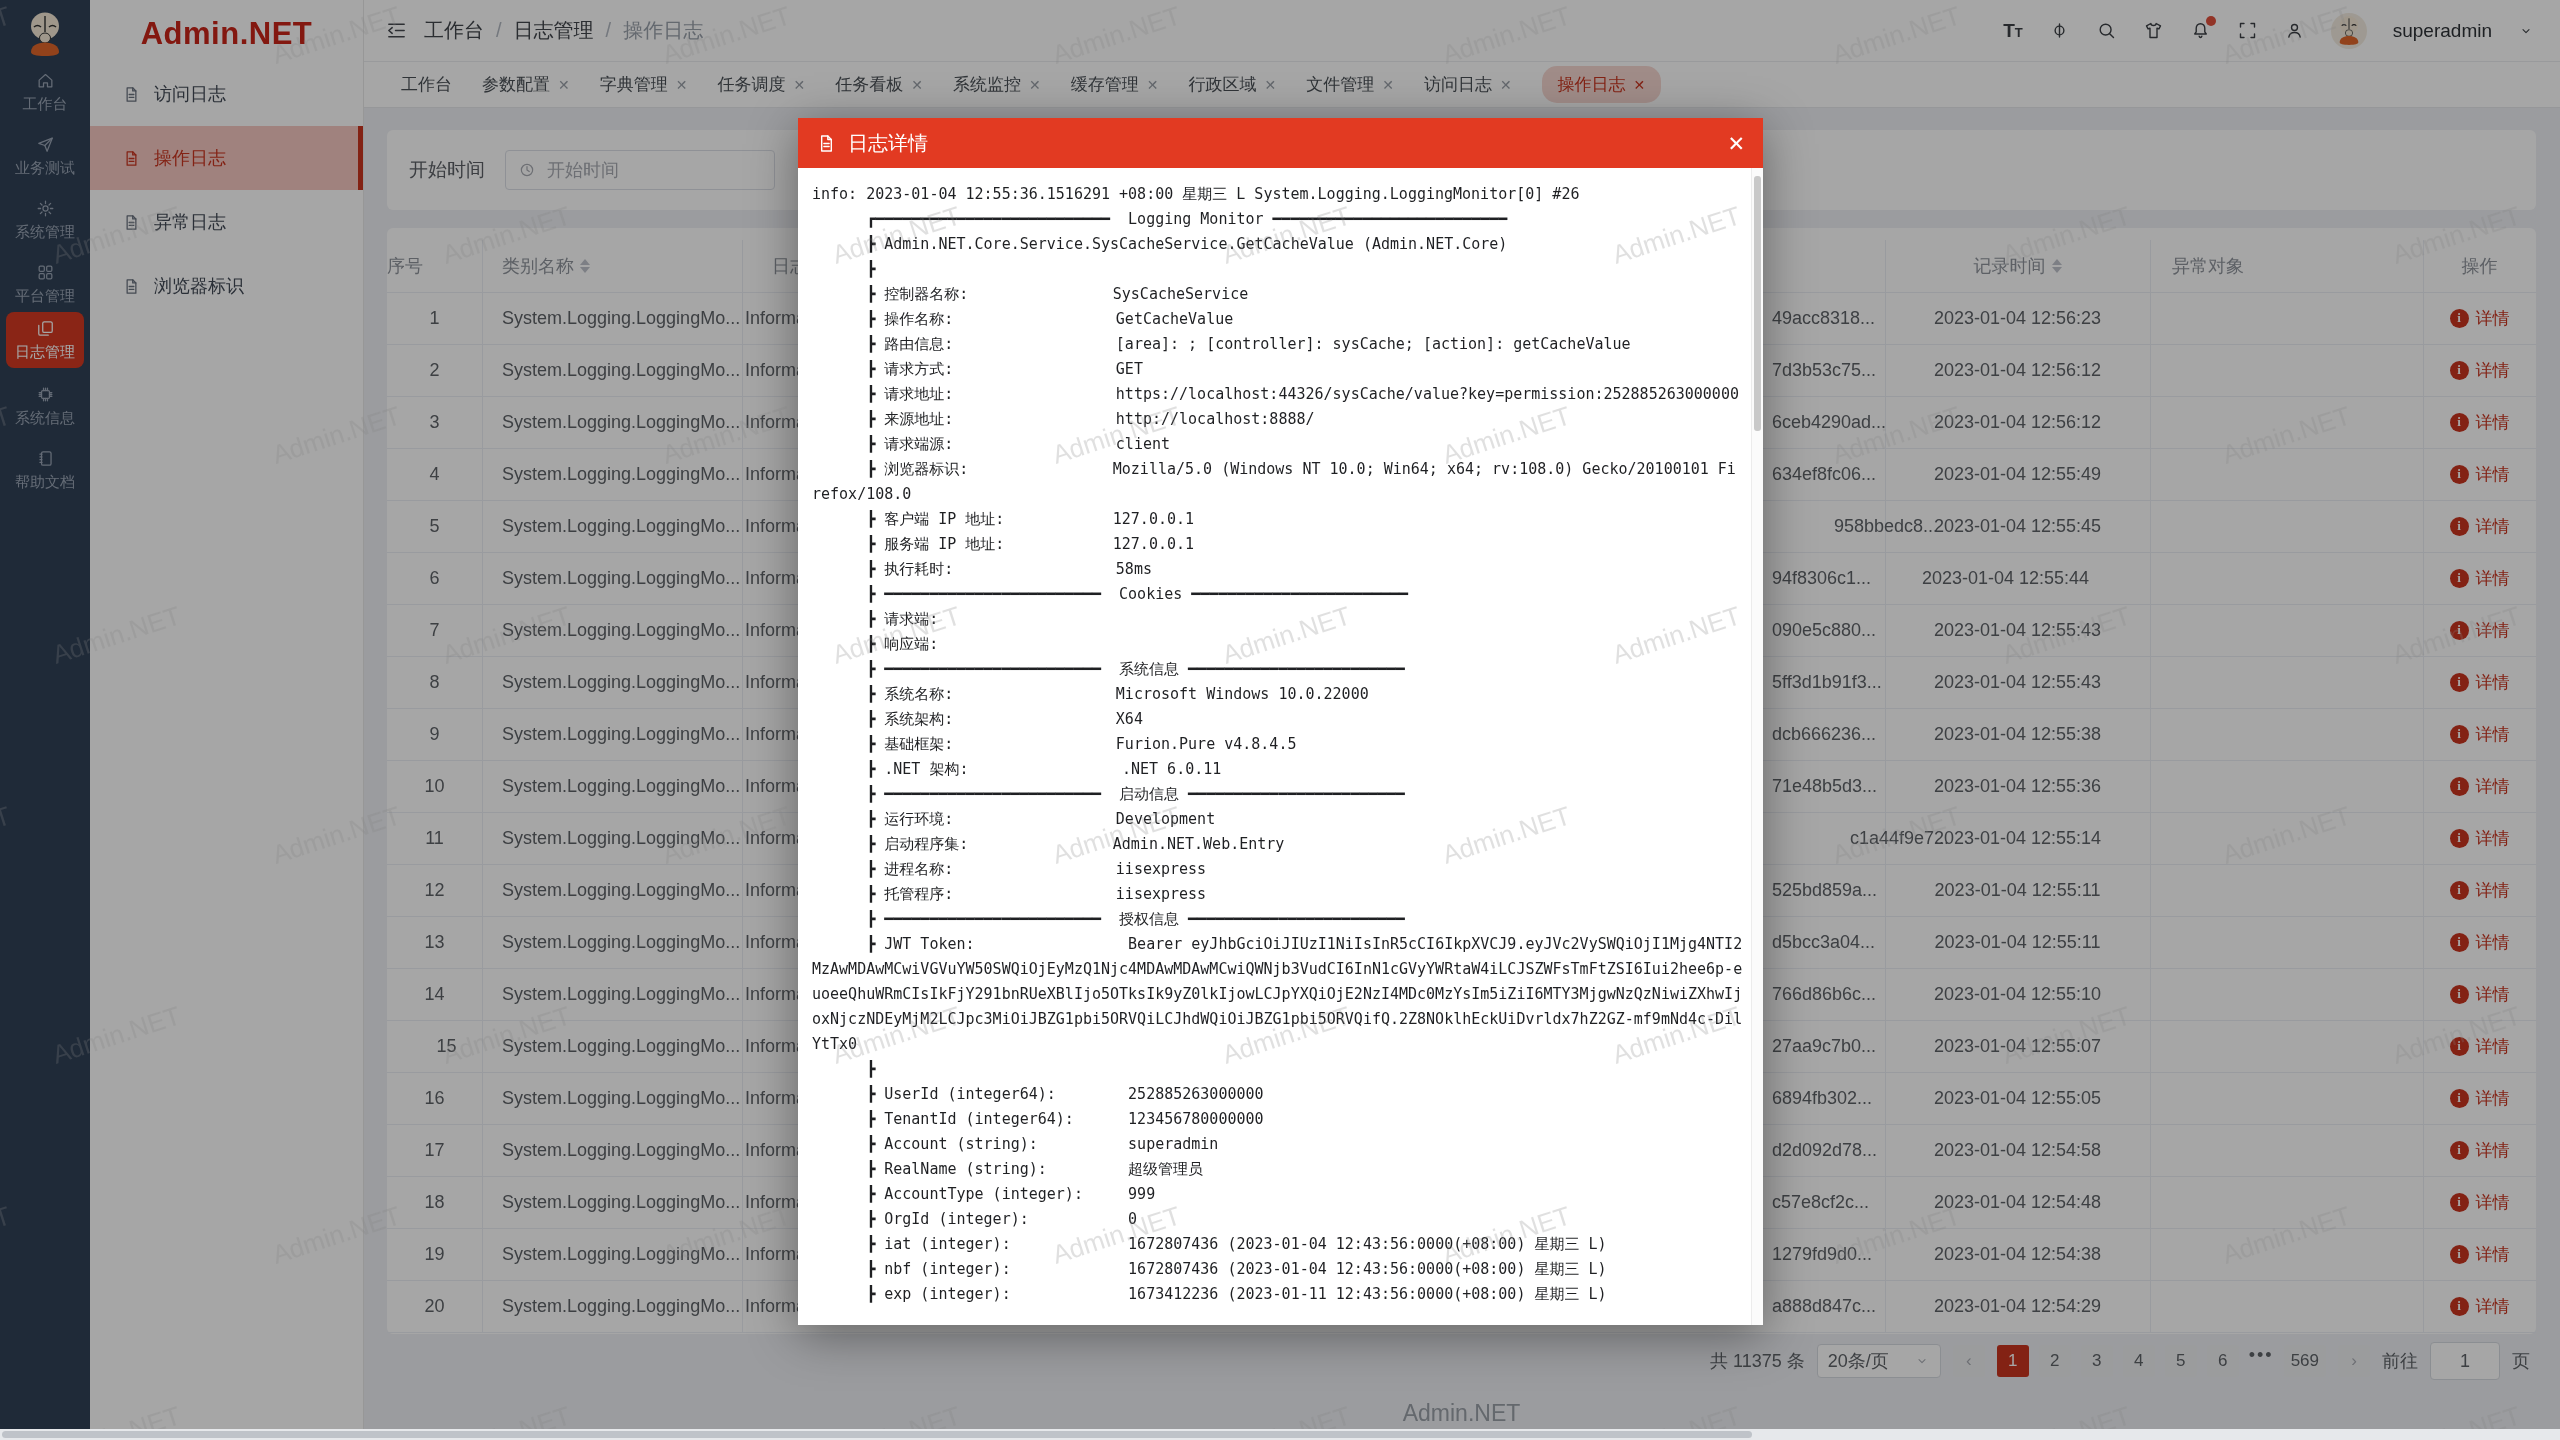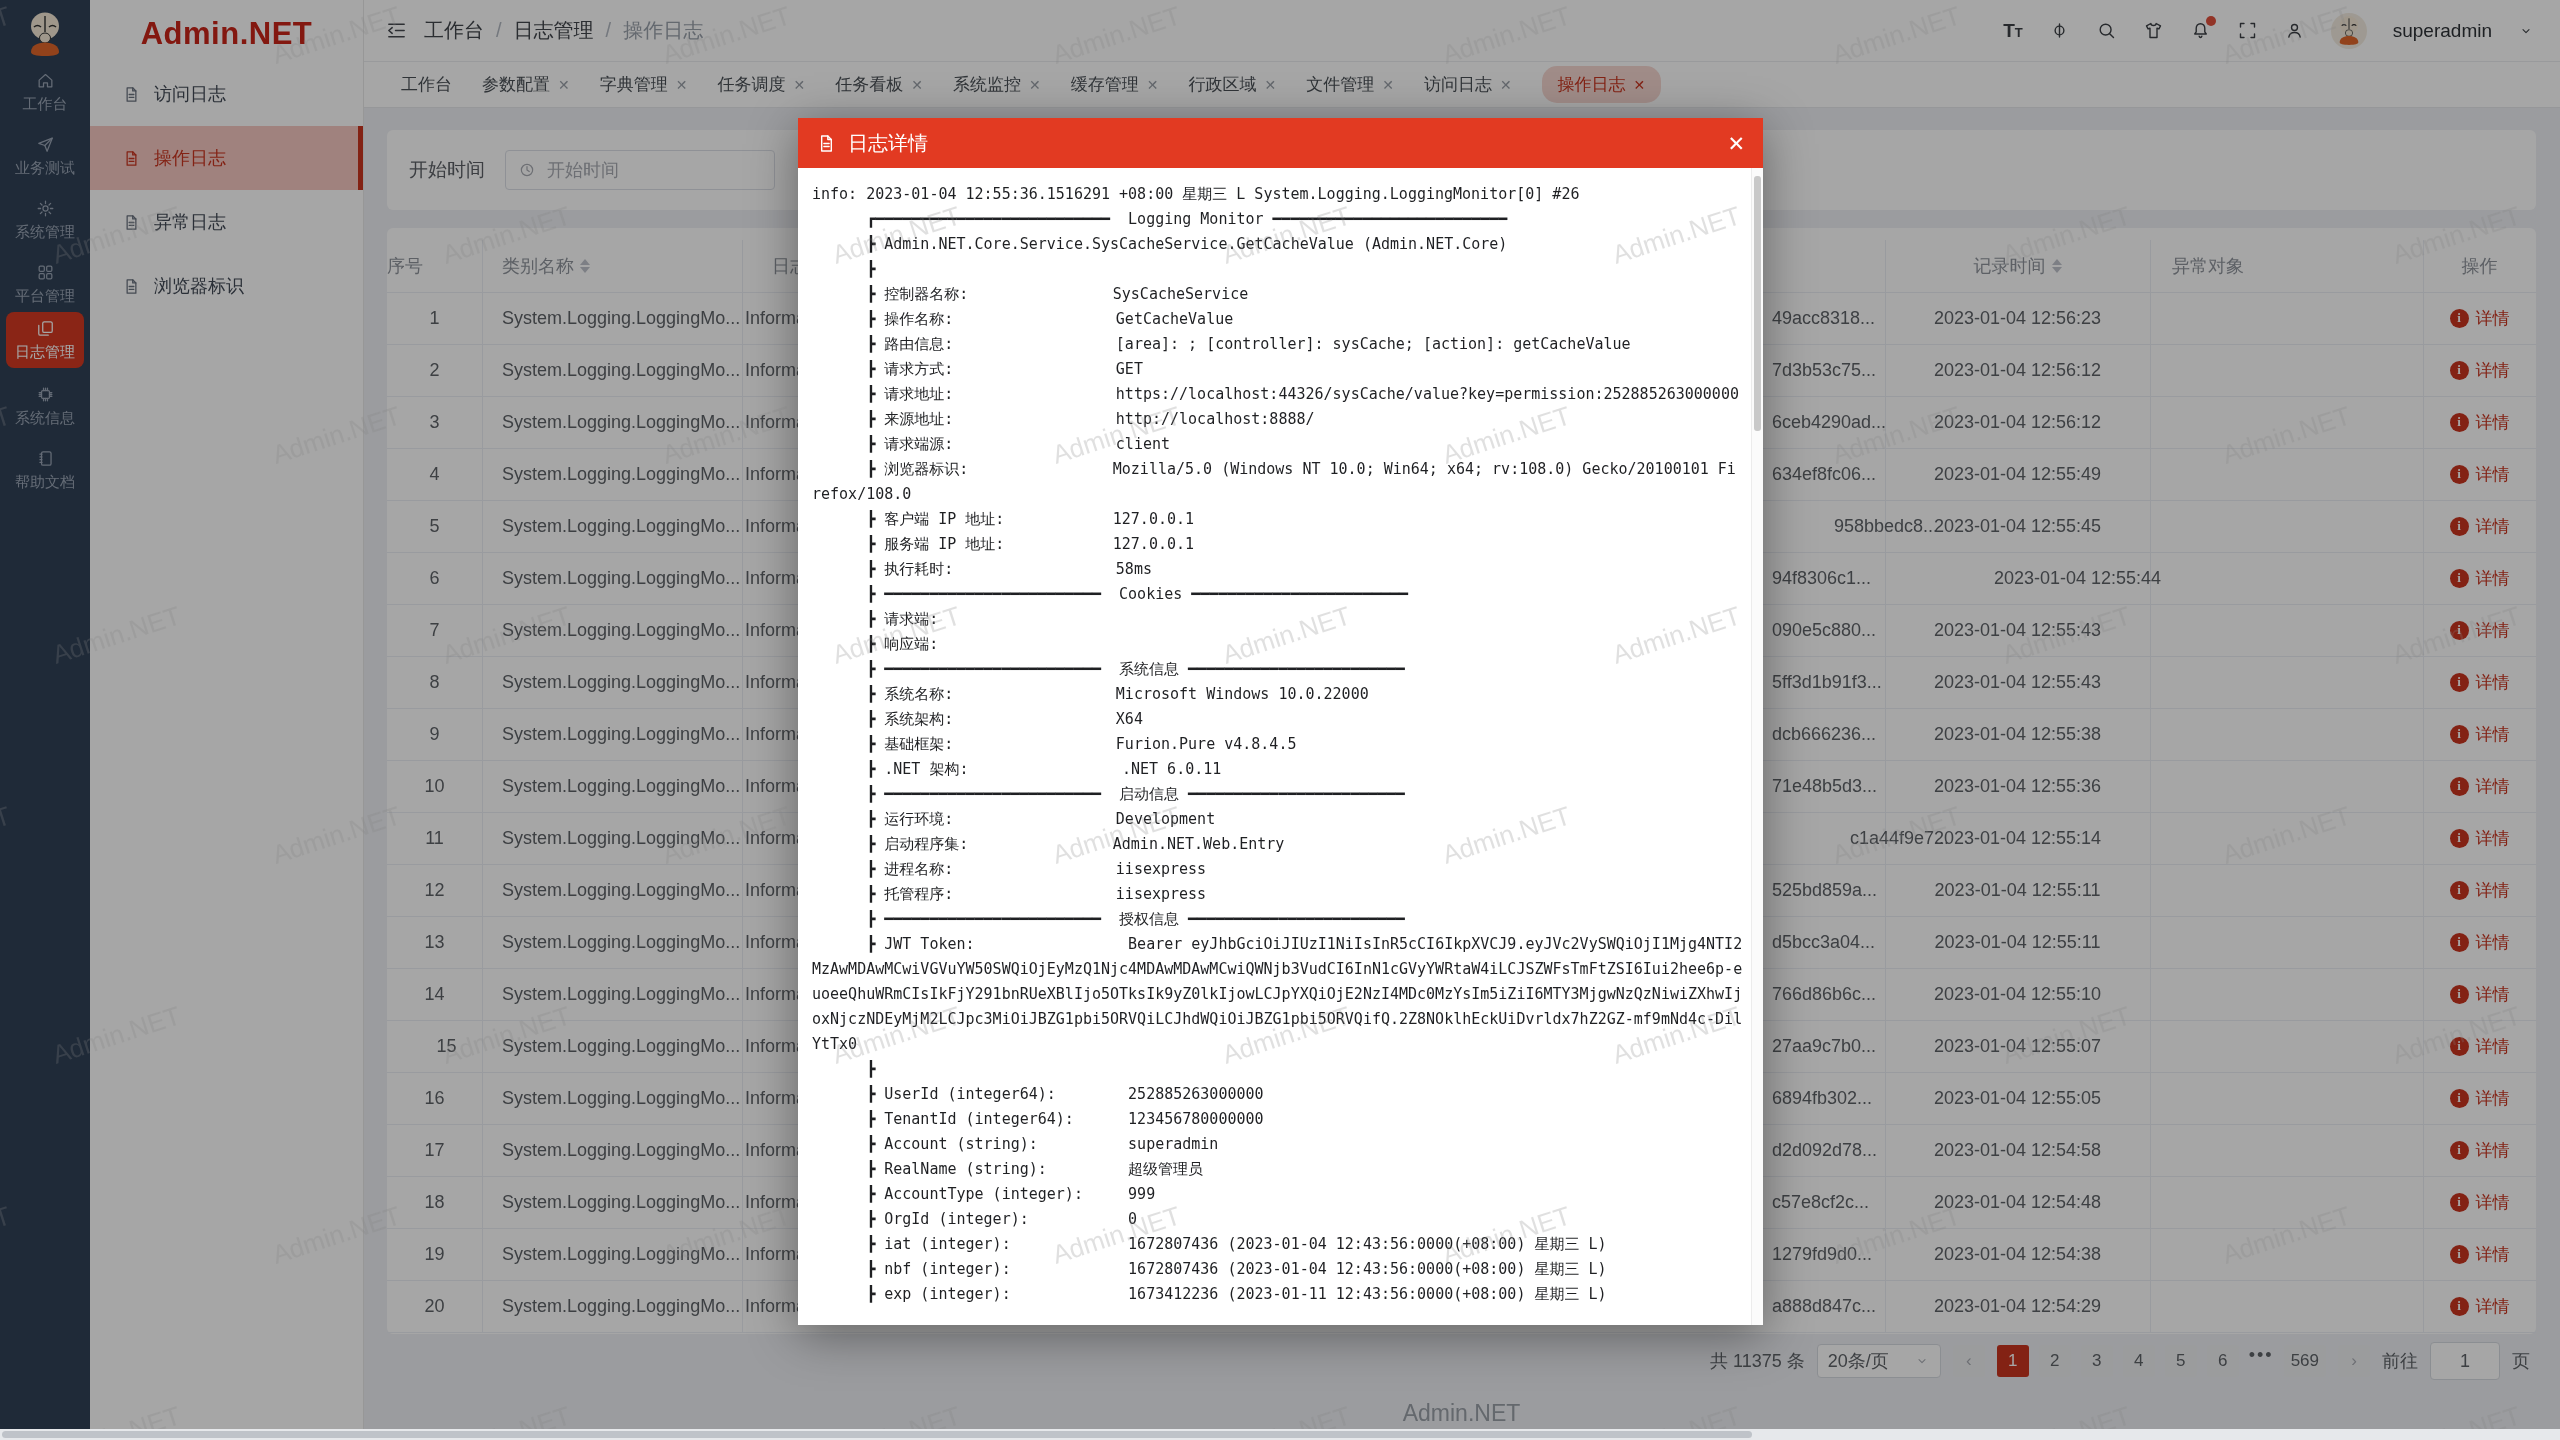--- a/index.html
+++ b/index.html
@@ -476,21 +476,21 @@
               <span class="info-dot">i</span>
               <span>详情</span>
             </span>
           </div>
         </div>
         <div class="trow" style="top: 324px;">
           <div class="td center" style="left:0;width:95px">6</div>
           <div class="td" style="left:115px">System.Logging.LoggingMo...</div>
           <div class="td" style="left:358px">Information</div>
           <div class="td" style="left:1385px">94f8306c1...</div>
-          <div class="td center" style="left:1558px;width:265px">2023-01-04 12:55:44</div>
+          <div class="td center" style="left:1486px;width:265px">2023-01-04 12:55:44</div>
           <div class="td" style="left:1785px"></div>
           <div class="td center" style="left:2036px;width:113px">
             <span class="detail-btn">
               <span class="info-dot">i</span>
               <span>详情</span>
             </span>
           </div>
         </div>
         <div class="trow" style="top: 376px;">
           <div class="td center" style="left:0;width:95px">7</div>

